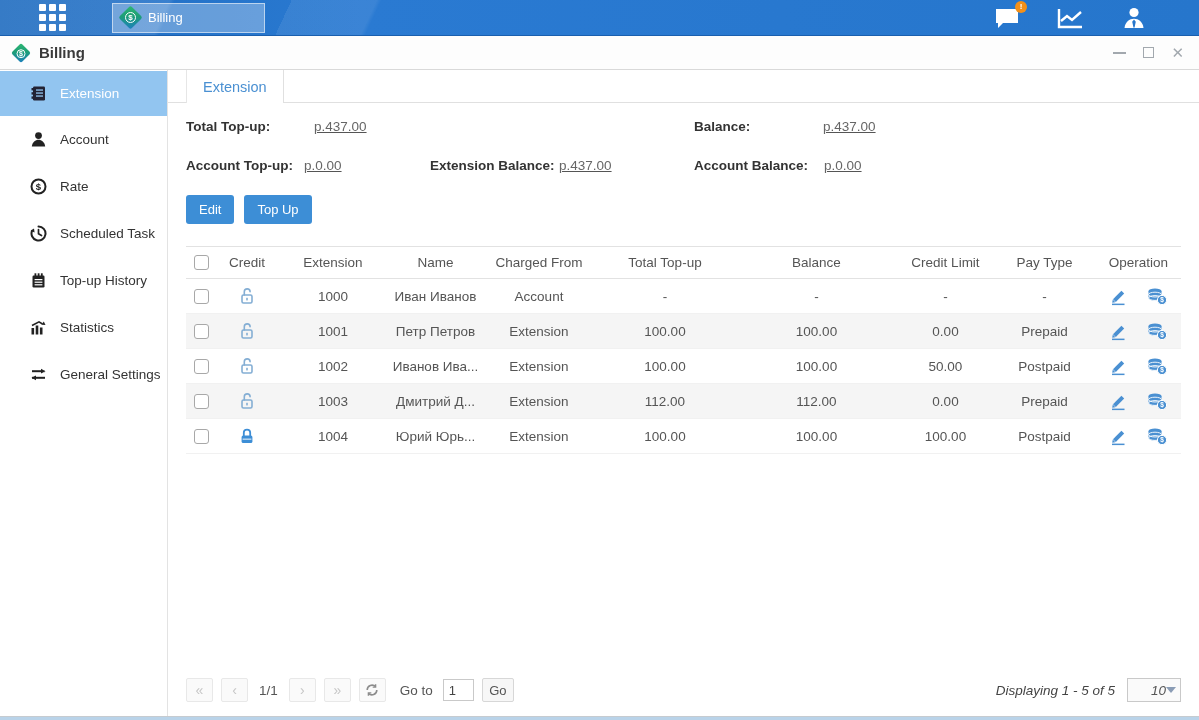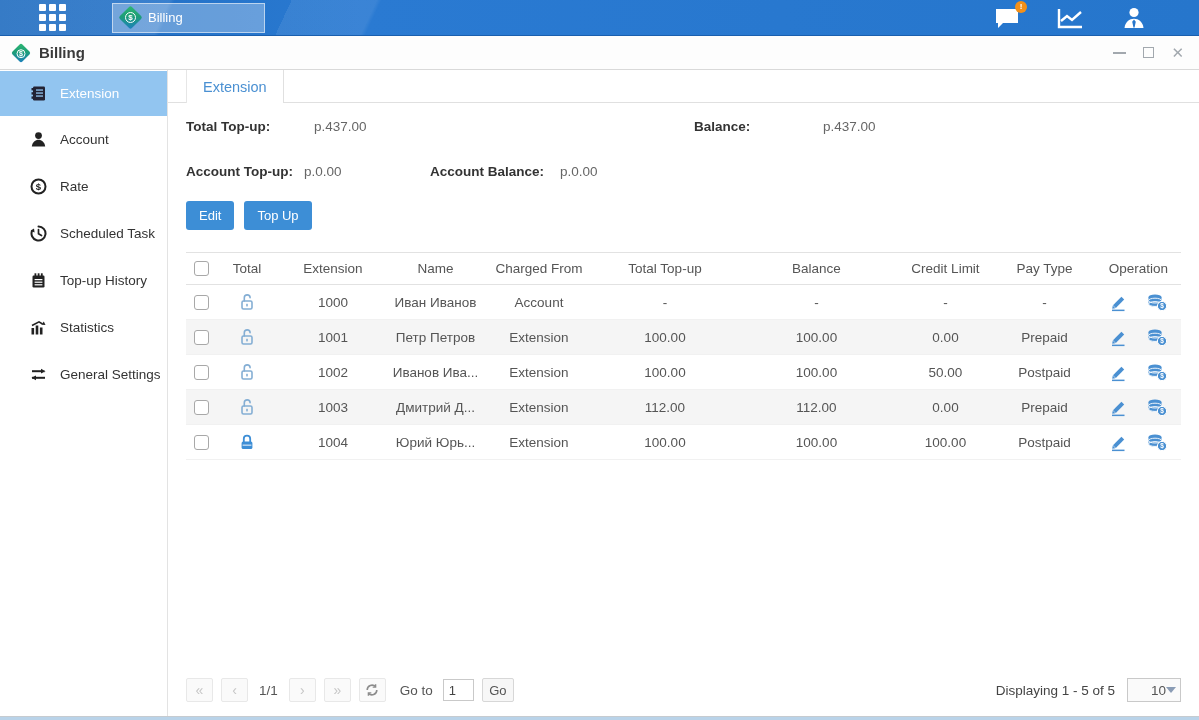--- a/index.html
+++ b/index.html
@@ -50,21 +50,21 @@
   .sidebar{ width:168px; border-right:1px solid #e3e3e3; padding-top:1px; flex:0 0 auto; background:#fff; }
   .side-item{ height:47px; display:flex; align-items:center; padding-left:30px; gap:13px; font-size:13.5px; color:#333; cursor:pointer; }
   .side-item.selected{ background:#92c5f0; color:#fff; height:45px; }
   .side-item svg{ flex:0 0 auto; }
 
   .main{ flex:1; display:flex; flex-direction:column; background:#fff; min-width:0; }
   .tabstrip{ height:33px; border-bottom:1px solid #e0e0e0; padding-left:18px; display:flex; align-items:stretch; }
   .tab{ min-width:89px; padding:0 16px; background:#fff; border-left:1px solid #e6e6e6; border-right:1px solid #e0e0e0;
     margin-bottom:-1px; display:flex; align-items:center; justify-content:center; color:#4a90d2; font-size:14.5px; cursor:pointer; }
 
-  .summary{ padding:16px 18px 0; display:grid; grid-template-columns:244px 264px 236px 1fr; row-gap:30px; font-size:13.5px; }
+  .summary{ padding:16px 18px 0; display:grid; grid-template-columns:244px 264px 236px 1fr; row-gap:24px; font-size:13.5px;text-decoration:underline; }
   .summary .lbl{ font-weight:bold; color:#333; display:inline-block; }
   .summary .w1{ min-width:128px; } .summary .w2{ min-width:118px; } .summary .w3{ min-width:129px; } .summary .w4{ min-width:130px; }
   .summary .val{ color:#666; }
 
   .btn-row{ margin:22px 0 0 18px; display:flex; gap:10px; }
   .btn{ background:#3d8ed6; color:#fff; border:none; font-size:13px; padding:7px 13px; border-radius:3px; cursor:pointer; font-family:inherit; }
 
   table{ margin:22px 18px 0; width:995px; border-collapse:collapse; table-layout:fixed; font-size:13.5px; color:#555; }
   th{ border-top:1px solid #e2e2e2; border-bottom:1px solid #e2e2e2; height:32px; font-weight:normal; color:#555; text-align:center; }
   td{ height:35px; text-align:center; border-bottom:1px solid #f1f1f1; }
@@ -76,21 +76,21 @@
 
   
   .footer{ margin-top:auto; padding:0 18px 14px; display:flex; align-items:center; font-size:13.5px; color:#555; }
   .pg-btn{ width:27px; height:24px; background:#fafafa; border:1px solid #e8e8e8; border-radius:2px;
     display:flex; align-items:center; justify-content:center; color:#c6c6c6; font-size:14px; cursor:pointer; }
   .pg-group{ display:flex; align-items:center; gap:8px; }
   .pg-ind{ color:#555; padding:0 3px; }
   .goto-label{ margin-left:14px; }
   .goto-input{ margin-left:10px; width:31px; height:22px; border:1px solid #c9c9c9; font-size:13px; text-align:left; padding-left:5px; font-family:inherit; color:#444; }
   .go-btn{ margin-left:8px; width:32px; height:24px; background:#f7f7f7; border:1px solid #d7d7d7; border-radius:2px; color:#555; font-size:13px; cursor:pointer; font-family:inherit; }
-  .footer-right{ margin-left:auto; display:flex; align-items:center; gap:12px; color:#444; }
+  .footer-right{ margin-left:auto; display:flex; align-items:center; gap:12px; color:#444;font-style:italic; }
   .pagesize{ width:54px; height:24px; border:1px solid #c9c9c9; background:#fafafa; display:flex; align-items:center; padding:0 23px; cursor:pointer; color:#555; }
   .caret{ margin-left:auto; width:0; height:0; border-left:5px solid transparent; border-right:5px solid transparent; border-top:6px solid #8a9cb5; }
 
   .window-bottom{ height:4px; background:#b9d3e9; border-top:1px solid #c6cbd0; }
 </style>
 </head>
 <body>
 
 <div class="topbar">
   <div class="grid-icon">
@@ -224,20 +224,21 @@
     <div class="tabstrip">
       <div class="tab">Extension</div>
     </div>
 
     <div class="summary">
       <div><span class="lbl w1">Total Top-up:</span><span class="val">p.437.00</span></div>
       <div></div>
       <div><span class="lbl w3">Balance:</span><span class="val">p.437.00</span></div>
       <div></div>
       <div><span class="lbl w2">Account Top-up:</span><span class="val">p.0.00</span></div>
+      <div><span class="lbl w3">Extension Balance:</span><span class="val">p.437.00</span></div>
       <div><span class="lbl w4">Account Balance:</span><span class="val">p.0.00</span></div>
     </div>
 
     <div class="btn-row">
       <button class="btn">Edit</button>
       <button class="btn">Top Up</button>
     </div>
 
     <table>
       <colgroup>
@@ -248,21 +249,21 @@
           <col style="width:112px">
         <col style="width:140px">
           <col style="width:163px">
           <col style="width:95px">
           <col style="width:103px">
           <col style="width:85px">
       </colgroup>
       <thead>
         <tr>
           <th><span class="checkbox"></span></th>
-          <th>Total</th>
+          <th>Credit</th>
           <th>Extension</th>
           <th>Name</th>
           <th>Charged From</th>
           <th>Total Top-up</th>
           <th>Balance</th>
           <th>Credit Limit</th>
           <th>Pay Type</th>
           <th>Operation</th>
         </tr>
       </thead>

